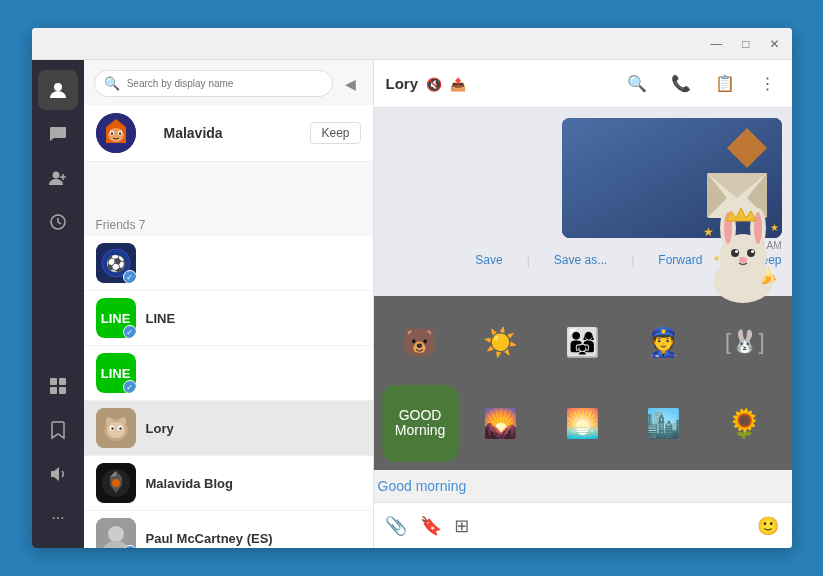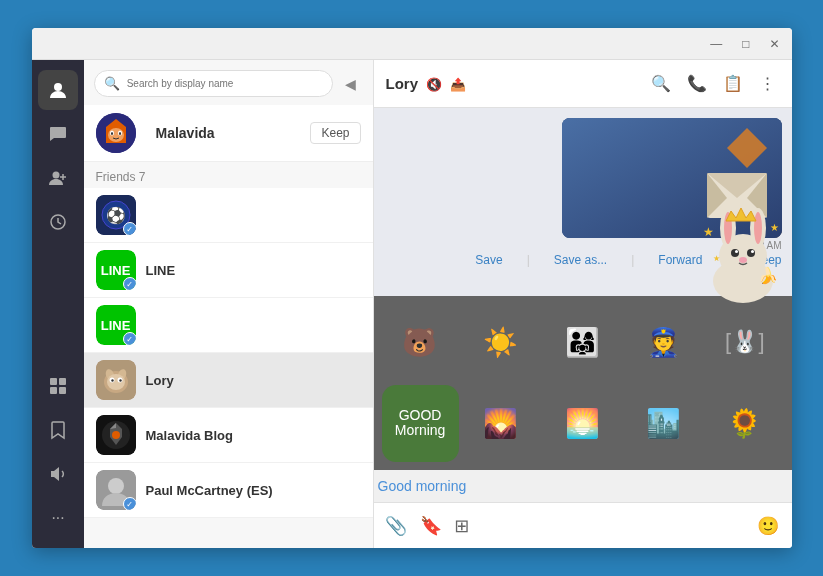--- a/index.html
+++ b/index.html
@@ -117,21 +117,21 @@
       font-size: 14px;
       cursor: pointer;
     }
     
     .keep-item {
       display: flex;
       align-items: center;
       padding: 8px 12px;
       background: #fff;
       border-bottom: 1px solid #eee;
-      gap: 20px;
+      gap: 28px;
     }
     .keep-avatar {
       width: 40px;
       height: 40px;
       border-radius: 50%;
       overflow: hidden;
       flex-shrink: 0;
     }
     .keep-avatar-inner {
       width: 40px;
@@ -156,20 +156,21 @@
       font-size: 12px;
       color: #555;
       cursor: pointer;
     }
     
     .section-header {
       padding: 8px 12px 4px;
       font-size: 12px;
       color: #888;
       font-weight: 500;
+      margin-top: 48px;
     }
     
     .friend-item {
       display: flex;
       align-items: center;
       padding: 7px 12px;
       background: #fff;
       border-bottom: 1px solid #f0f0f0;
       gap: 10px;
       cursor: pointer;
@@ -224,21 +225,21 @@
       display: flex;
       flex-direction: column;
       background: #e8eaf0;
     }
     .chat-header {
       height: 48px;
       background: #fff;
       display: flex;
       align-items: center;
       padding: 0 12px;
-      gap: 8px;
+      gap: 16px;
       border-bottom: 1px solid #e0e0e0;
     }
     .chat-name {
       font-size: 15px;
       font-weight: 600;
       color: #333;
       flex: 1;
     }
     .chat-header-icon {
       font-size: 16px;

